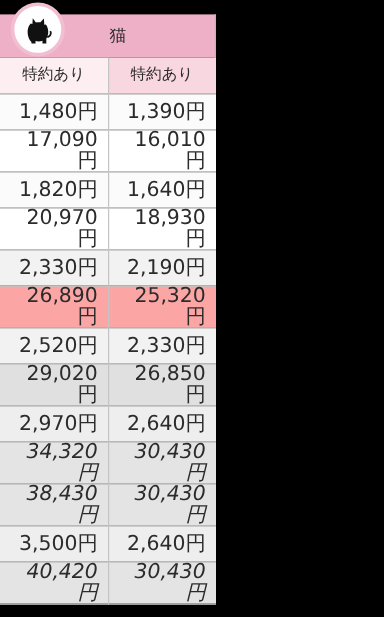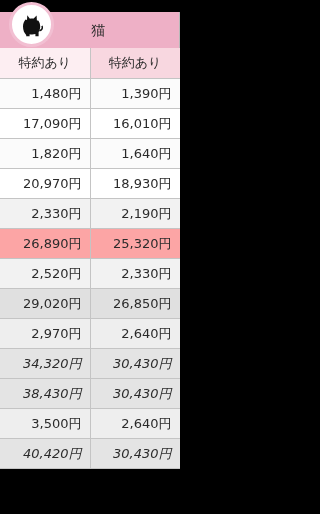--- a/index.html
+++ b/index.html
@@ -90,21 +90,21 @@
     height: 30px;
     font-size: 13px;
     margin-top: 48px;
   }
 
   .rate-table th.h-left  { background: #fdeef2; }
   .rate-table th.h-right { background: #f8d7e0; }
 
   .rate-table td {
     text-align: right;
-    font-size: 13px;
+    font-size: 17px;
   }
 
   
   .sh-0 { background: #fbfbfb; }
   .sh-1 { background: #ffffff; padding-left: 22px; }
   .sh-2 { background: #f2f2f2; margin-top: 26px; }
   .sh-3 { background: #fca5a5; }
   .sh-5 { background: #e0e0e0; }
   .sh-6 { background: #eeeeee; }
   .sh-7 { background: #e4e4e4; font-style: italic; }

